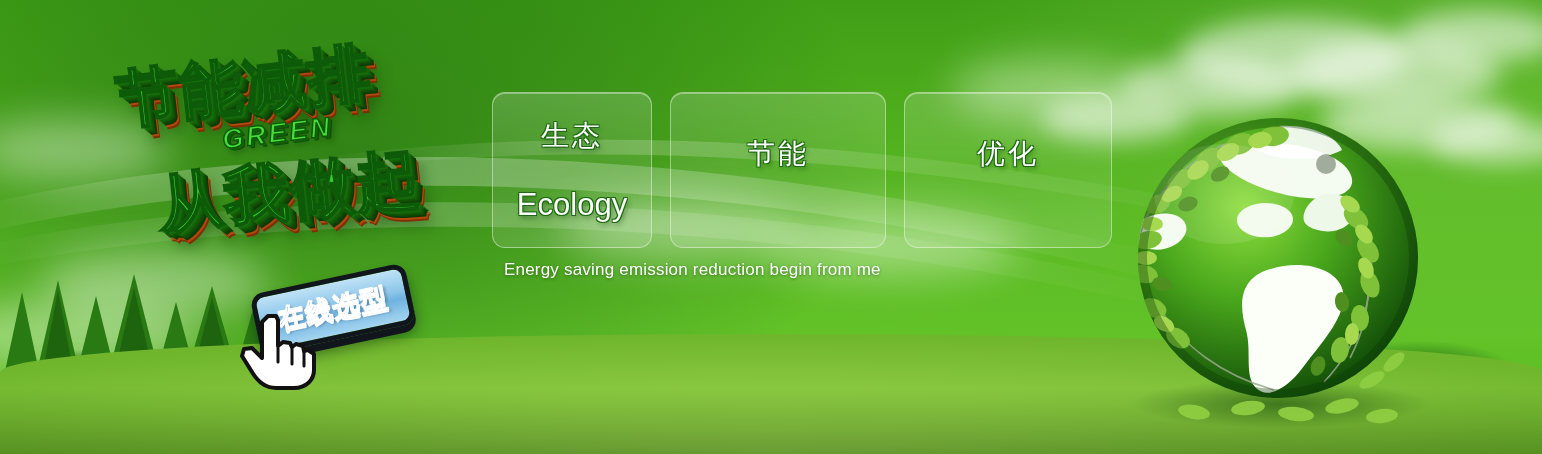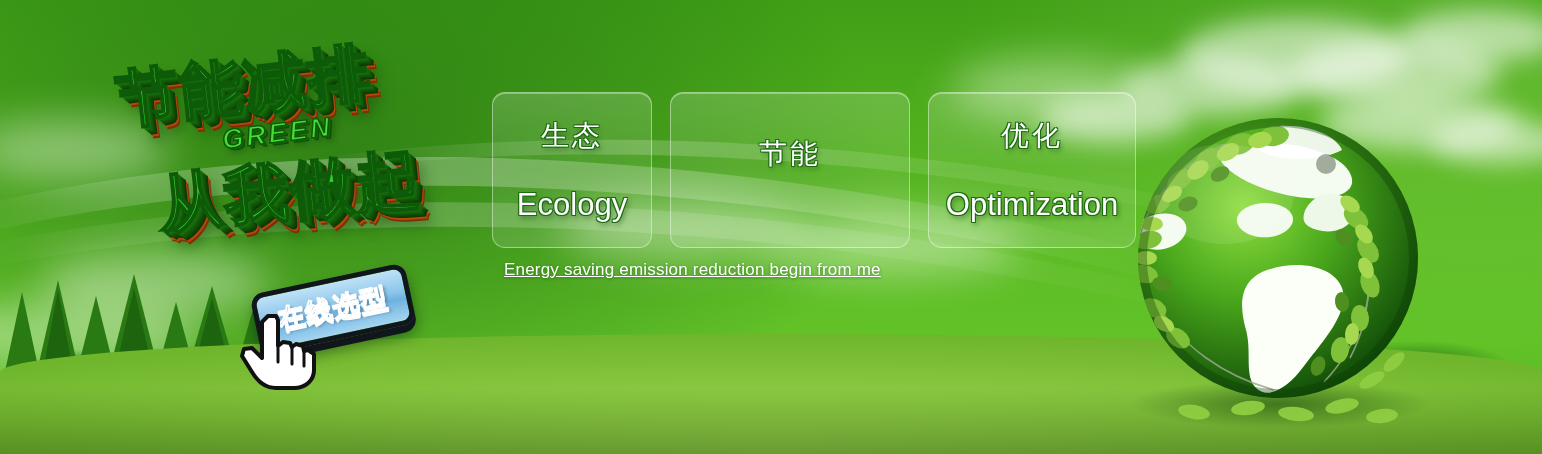--- a/index.html
+++ b/index.html
@@ -103,34 +103,34 @@
 
   
   .cards{position:absolute;left:492px;top:92px;display:flex;gap:18px;}
   .card{
     width:160px;height:156px;border-radius:13px;
     border:1px solid rgba(255,255,255,0.42);
     background:linear-gradient(180deg, rgba(255,255,255,0.17) 0%, rgba(255,255,255,0.07) 50%, rgba(255,255,255,0.13) 100%);
     display:flex;flex-direction:column;align-items:center;justify-content:center;
     box-shadow:inset 0 1px 0 rgba(255,255,255,0.35);
   }
-  .card.w2{width:240px;}
+  .card.w2{width:216px;}
   .card.w3{width:208px;border-radius:14px;}
   .card-cn{
     font-size:28px;color:#ffffff;font-weight:normal;letter-spacing:3px;margin-bottom:32px;
     text-shadow:1px 1px 0 #1d6b10,-1px -1px 0 #1d6b10,1px -1px 0 #1d6b10,-1px 1px 0 #1d6b10,2px 3px 4px rgba(10,60,5,.45);
   }
   .card-en{
     font-size:31px;color:#ffffff;letter-spacing:0px;
     text-shadow:1px 1px 0 #1d6b10,-1px -1px 0 #1d6b10,1px -1px 0 #1d6b10,-1px 1px 0 #1d6b10,2px 3px 5px rgba(10,60,5,.5);
     white-space:nowrap;
   }
   .tagline{
     position:absolute;left:504px;top:260px;font-size:17px;color:#ffffff;
-    text-shadow:0 1px 3px rgba(20,70,10,0.55);white-space:nowrap;letter-spacing:.2px;text-decoration:underline;
+    text-shadow:0 1px 3px rgba(20,70,10,0.55);white-space:nowrap;letter-spacing:.2px;
   }
 
   
   .globe-wrap{position:absolute;left:1128px;top:108px;width:310px;height:320px;}
 </style>
 </head>
 <body>
 
 <div class="banner">
 
@@ -314,19 +314,18 @@
   <div class="cards">
     <div class="card">
       <div class="card-cn">生态</div>
       <div class="card-en">Ecology</div>
     </div>
     <div class="card w2">
       <div class="card-cn">节能</div>
     </div>
     <div class="card w3">
       <div class="card-cn">优化</div>
-      <div class="card-en">Optimization</div>
     </div>
   </div>
 
   <div class="tagline">Energy saving emission reduction begin from me</div>
 
 </div>
 
 </body></html>

